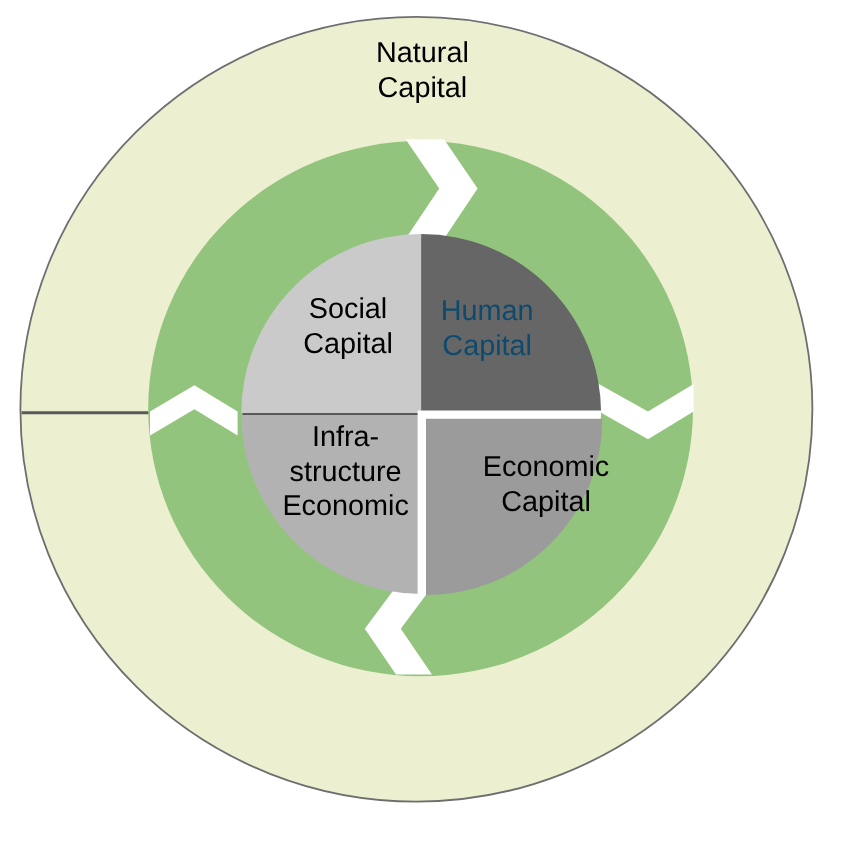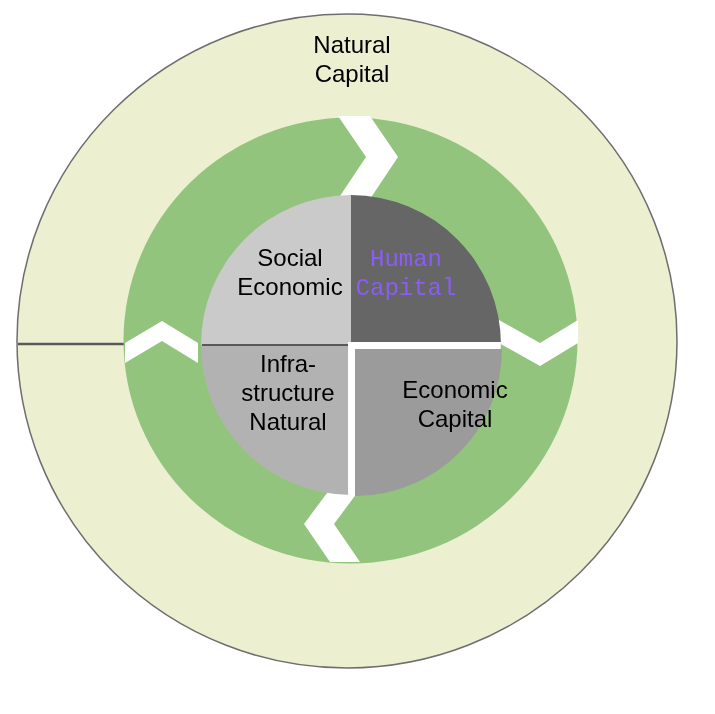--- a/index.html
+++ b/index.html
@@ -55,25 +55,25 @@
 
     <path d="M348,342 L501,342 A153,153 0 0 1 348,495 Z" fill="#ffffff"></path>
 
     <path d="M355,349 L502,349 A147,147 0 0 1 355,496 Z" fill="#9b9b9b"></path>
   </svg>
 
   <div class="label label-natural" style="color: rgb(0, 0, 0);">Natural
 Capital</div>
 
   <div class="label label-social" style="color: rgb(0, 0, 0);">Social
-Economic</div>
+Capital</div>
 
-  <div class="label label-human" style="color: #8b5cf6; font-family: Liberation Mono, monospace;">Human
+  <div class="label label-human" style="color: #0c4a6e;">Human
 Capital</div>
 
   <div class="label label-infra" style="color: rgb(0, 0, 0);">Infra-
 structure
-Natural</div>
+Economic</div>
 
   <div class="label label-economic" style="color: rgb(0, 0, 0);">Economic
 Capital</div>
 
 </div>
 
 </body></html>

